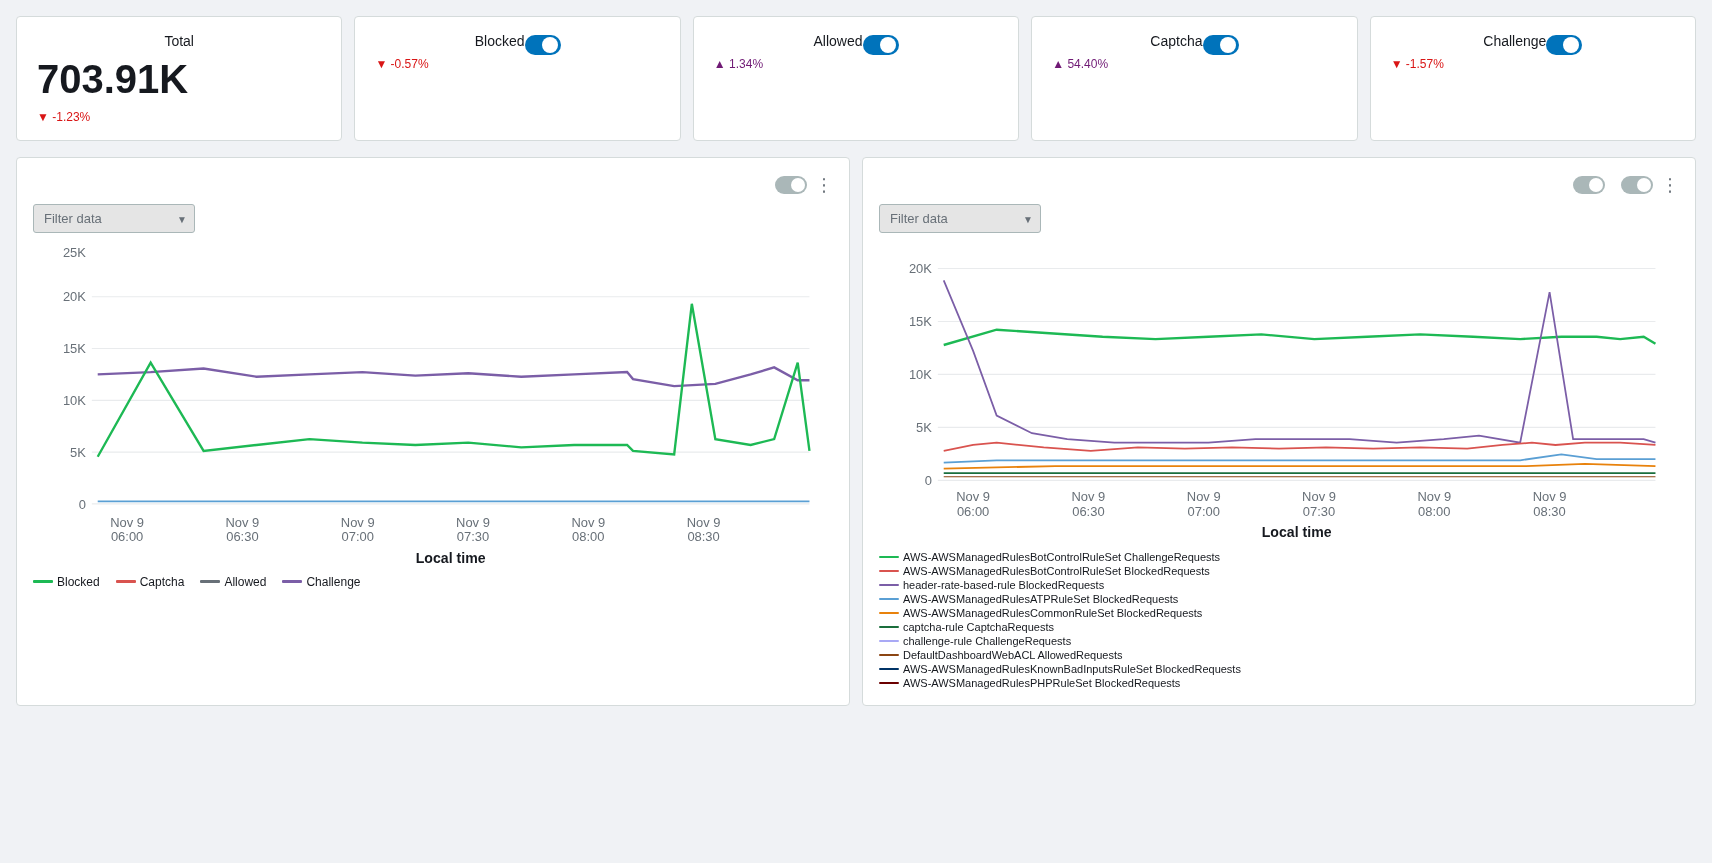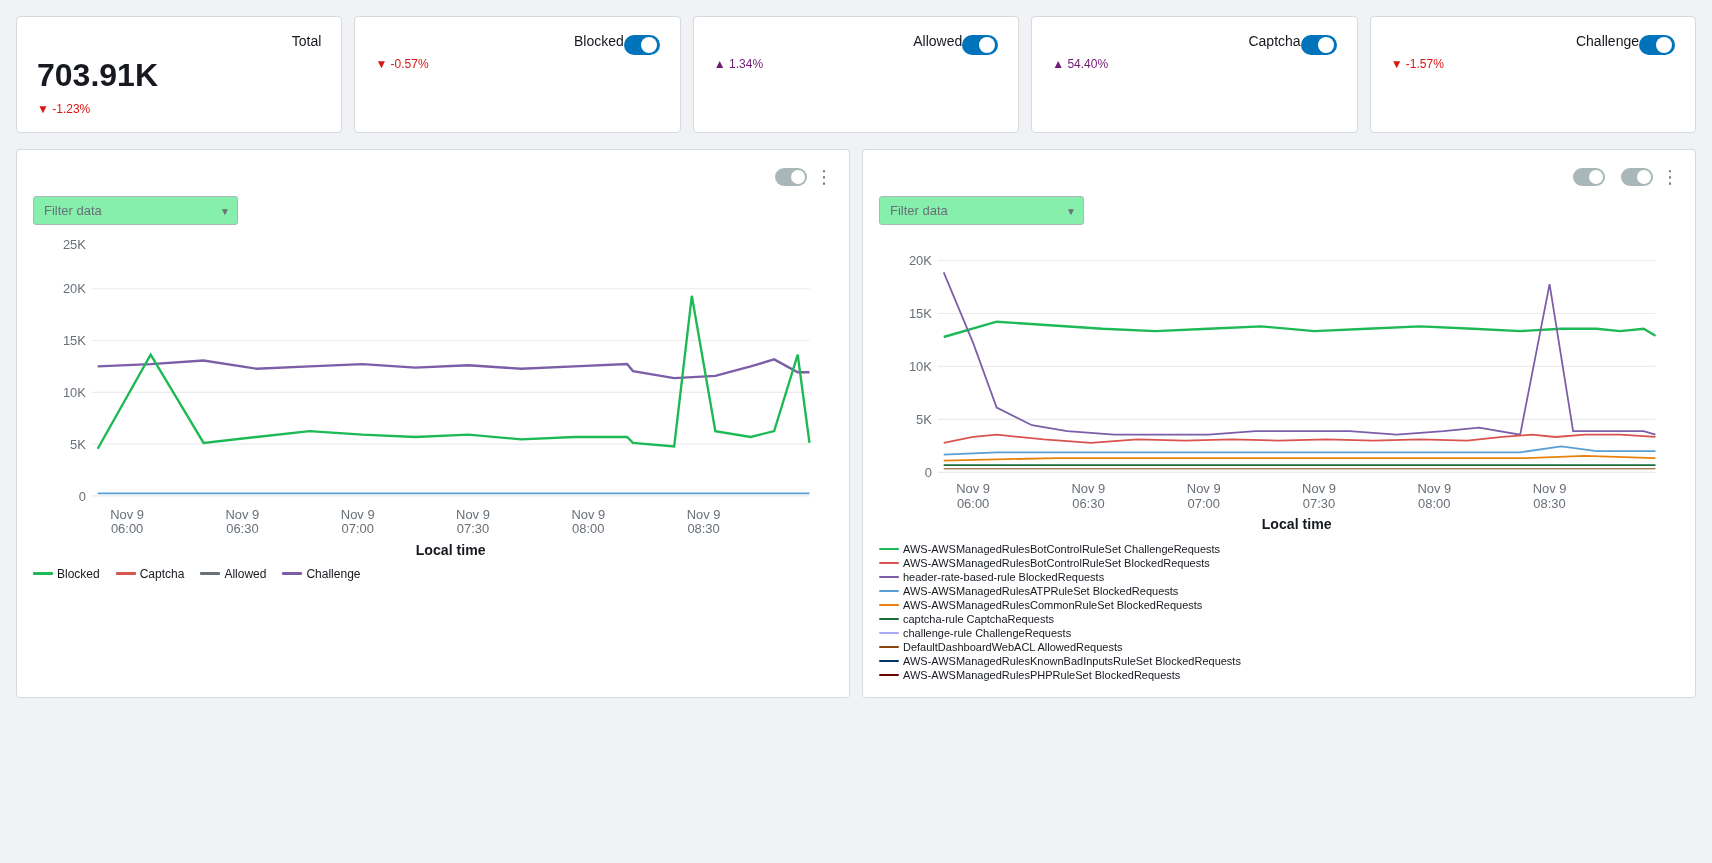--- a/index.html
+++ b/index.html
@@ -5,25 +5,25 @@
     * { box-sizing: border-box; margin: 0; padding: 0; }
     body { font-family: -apple-system, BlinkMacSystemFont, 'Segoe UI', Arial, sans-serif; background: #f0f2f5; color: #16191f; font-size: 13px; }
 
     .top-cards {
       display: flex; gap: 12px; padding: 16px; background: #f0f2f5;
     }
     .card {
       background: #fff; border: 1px solid #d5dbdb; border-radius: 4px; padding: 16px 20px; flex: 1;
     }
     .card-title { font-size: 14px; color: #16191f; margin-bottom: 8px; }
-    .card-value { font-size: 32px; font-weight: 700; color: #16191f; margin-bottom: 8px; }
+    .card-value { font-size: 40px; font-weight: 700; color: #16191f; margin-bottom: 8px; }
     .card-change { font-size: 12px; }
     .card-change.down { color: #d91515; }
     .card-change.up { color: #701a75; }
-    .card-header { display: flex; justify-content: flex-end; align-items: center; }
+    .card-header { display: flex; justify-content: center; align-items: center; }
     .toggle {
       width: 36px; height: 20px; background: #0073bb; border-radius: 10px; position: relative; display: inline-block;
     }
     .toggle::after {
       content: ''; position: absolute; top: 2px; right: 3px; width: 16px; height: 16px;
       background: #fff; border-radius: 50%;
     }
 
     .charts-row {
       display: flex; gap: 12px; padding: 0 16px 16px;
@@ -41,22 +41,22 @@
     .toggle-sm::after {
       content: ''; position: absolute; top: 2px; right: 2px; width: 14px; height: 14px;
       background: #fff; border-radius: 50%;
     }
     .dots-menu { font-size: 18px; color: #687078; cursor: pointer; }
 
     .filter-section { margin-bottom: 12px; }
     .filter-label { font-size: 12px; font-weight: 600; margin-bottom: 6px; color: #16191f; }
     .filter-select {
       border: 1px solid #aab7b8; border-radius: 3px; padding: 6px 28px 6px 10px;
-      font-size: 13px; color: #687078; background: #86efac; appearance: none;
-      width: 205px; cursor: pointer; position: relative;
+      font-size: 13px; color: #687078; background: #e5e5e5; appearance: none;
+      width: 162px; cursor: pointer; position: relative;
     }
     .filter-wrapper { position: relative; display: inline-block; }
     .filter-wrapper::after {
       content: '▼'; position: absolute; right: 8px; top: 50%; transform: translateY(-50%);
       font-size: 10px; color: #687078; pointer-events: none;
     }
 
     .chart-area { position: relative; width: 100%; }
     svg { width: 100%; display: block; }
 

